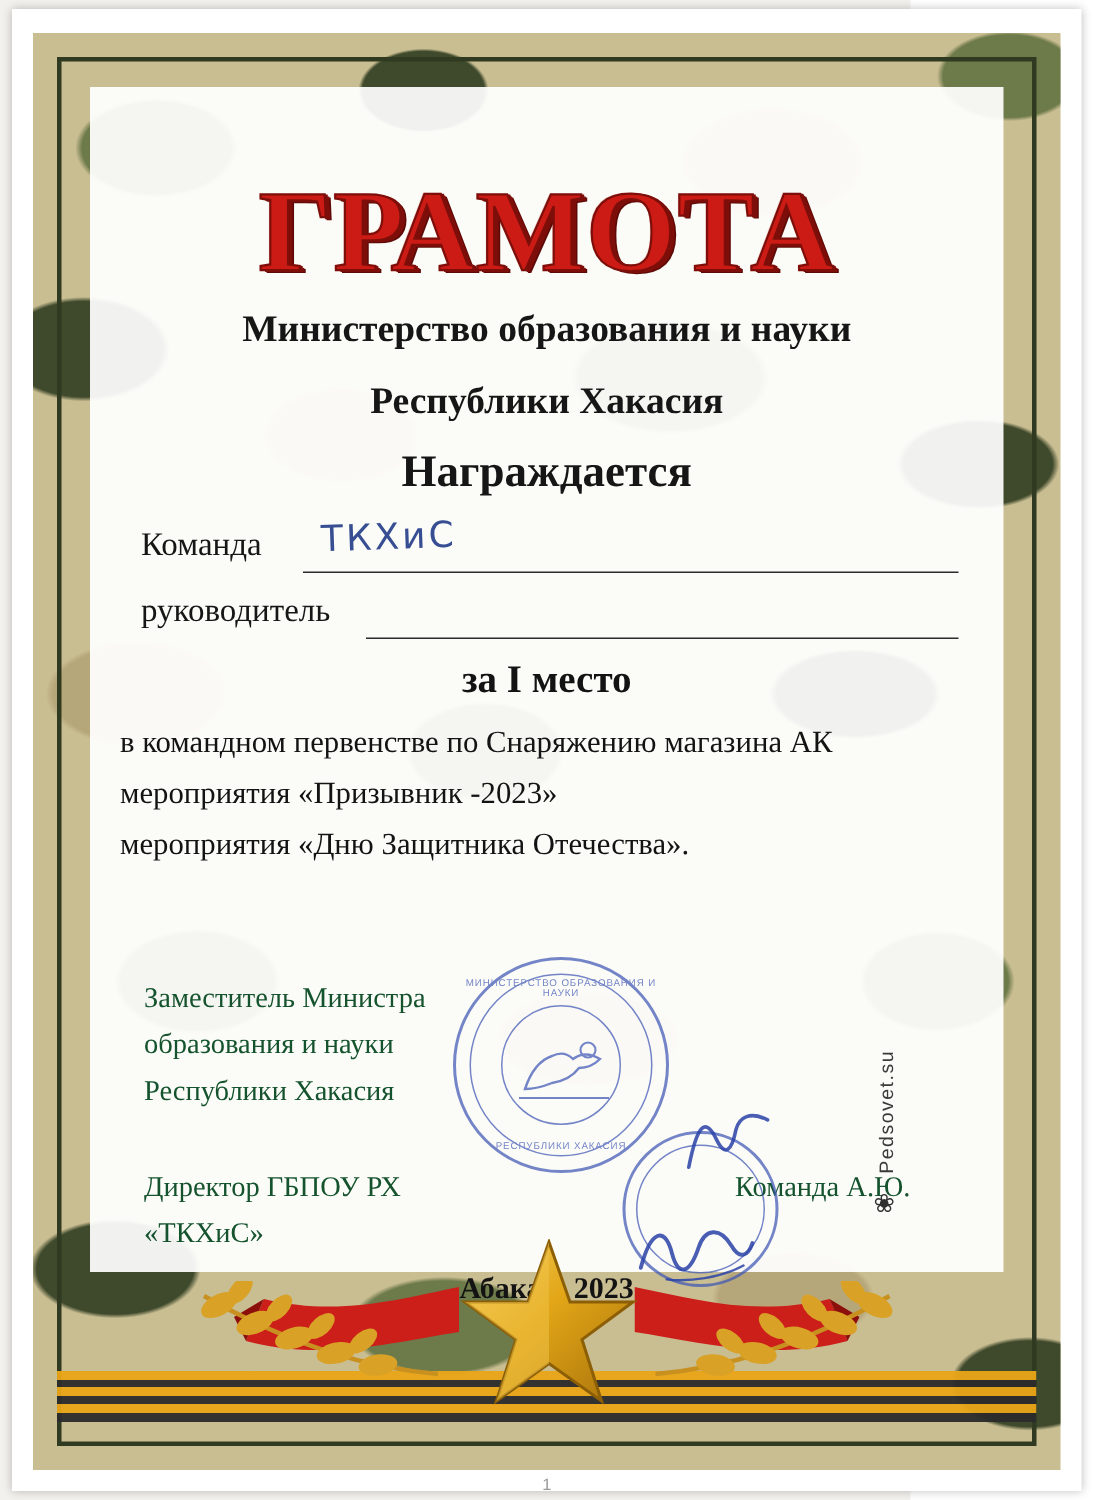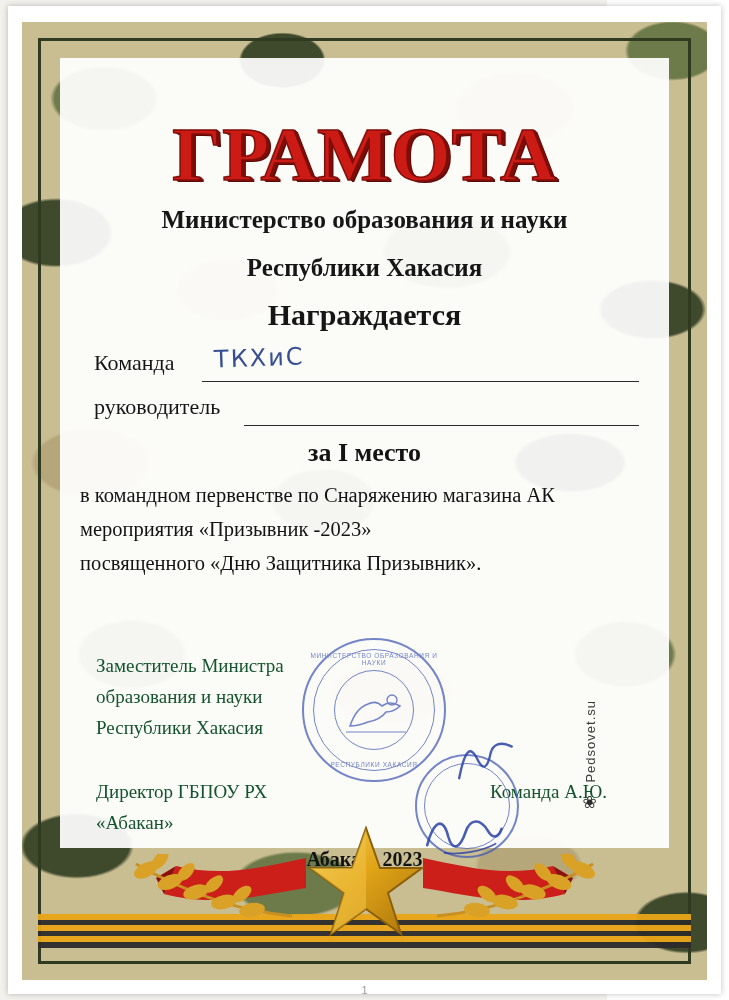--- a/index.html
+++ b/index.html
@@ -355,32 +355,32 @@
       <div class="field-row row-lead">
         <span class="lbl">руководитель</span>
         <span class="rule"></span>
       </div>
 
       <div class="place">за I место</div>
 
       <div class="body-text">
         <div>в командном первенстве по Снаряжению магазина АК</div>
         <div>мероприятия «Призывник -2023»</div>
-        <div>посвященного «Дню Защитника Призывник».</div>
+        <div>мероприятия «Дню Защитника Отечества».</div>
       </div>
 
       <div class="sig-block sig-left-1">
         <div>Заместитель Министра</div>
         <div>образования и науки</div>
         <div>Республики Хакасия</div>
       </div>
 
       <div class="sig-block sig-left-2">
         <div>Директор ГБПОУ РХ</div>
-        <div>«Абакан»</div>
+        <div>«ТКХиС»</div>
       </div>
       <div class="sig-block sig-right-2">Команда А.Ю.</div>
 
       <div class="city-year">Абакан, 2023</div>
 
       <div class="stamp stamp-main">
         <div class="stamp-text-top">МИНИСТЕРСТВО ОБРАЗОВАНИЯ И НАУКИ</div>
         <div class="stamp-text-bottom">РЕСПУБЛИКИ ХАКАСИЯ</div>
         <svg class="stamp-emblem" viewBox="0 0 68 52">
           <path d="M8 40 Q14 22 26 18 Q34 14 40 20 Q48 14 58 20 Q52 26 44 26 Q38 34 26 36 Q16 40 8 40 Z" fill="none" stroke="#3f57b5" stroke-width="1.6"></path>

